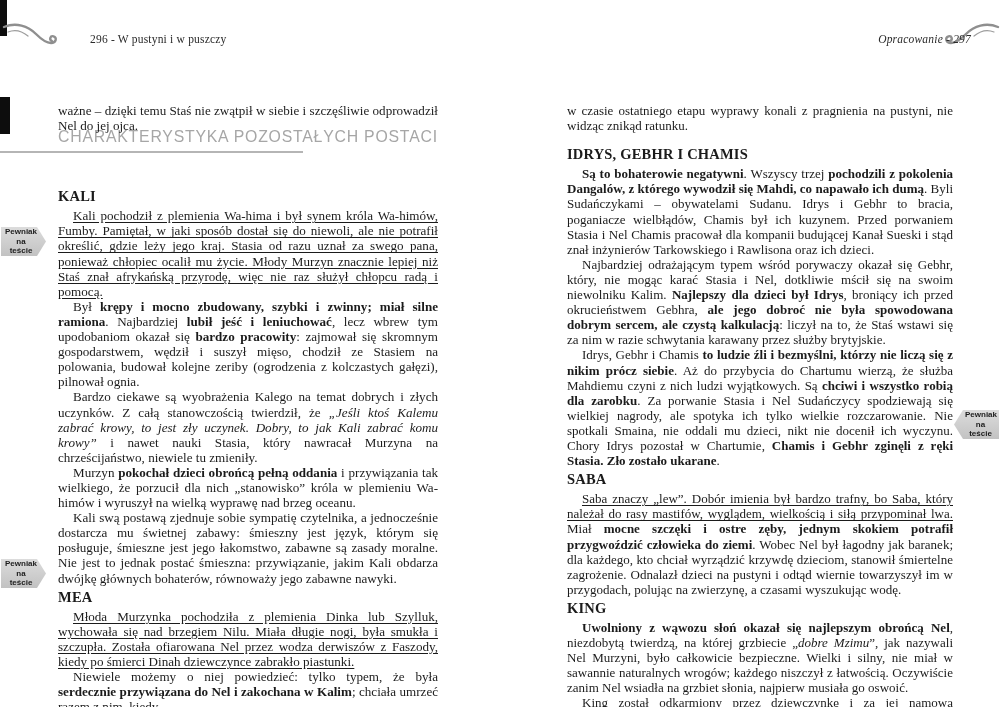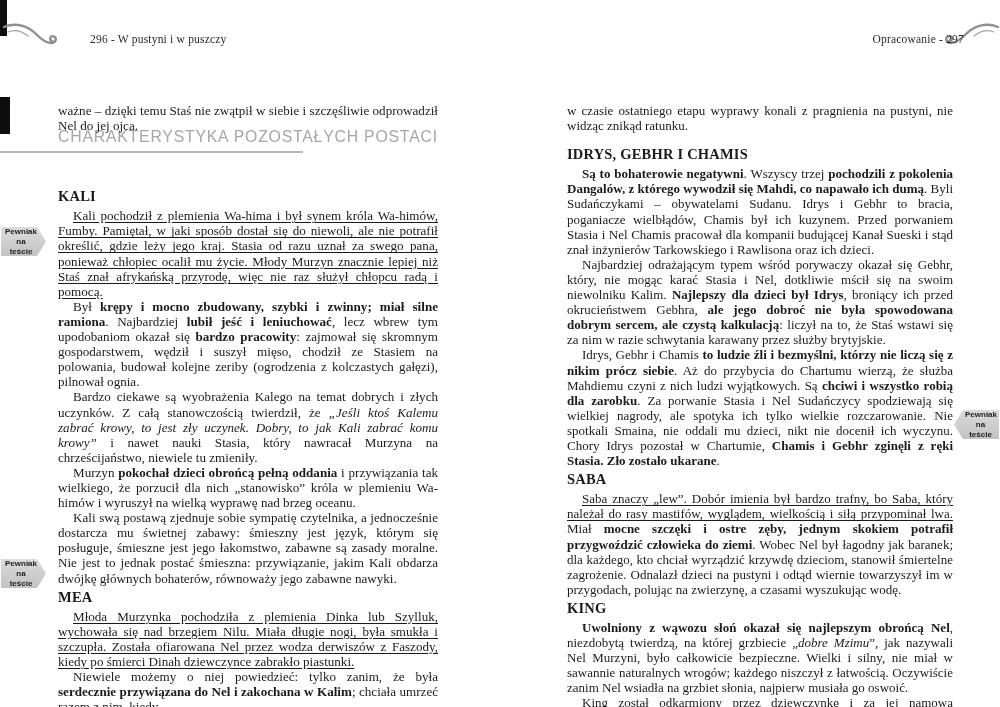--- a/index.html
+++ b/index.html
@@ -19,21 +19,21 @@
   #ornament-right{left:942px;transform:scaleX(-1);}
 
   
   .edge-tab{position:absolute;left:0;background:#0d0d0d;}
   #edge-tab-top{top:0;width:7px;height:36px;}
   #edge-tab-section{top:97px;width:10px;height:37px;}
 
   
   .running-header{position:absolute;top:33px;font-size:11.5px;color:#2a2a2a;letter-spacing:0.2px;}
   #header-left{left:58px;margin-left:32px;}
-  #header-right{right:36px;}
+  #header-right{right:29px;font-style:italic;}
 
   
   #lp-section-heading{
     position:absolute;left:58px;top:127px;
     font-family:"Liberation Sans",sans-serif;
     font-size:16.5px;font-weight:400;color:#a6a6a6;
     letter-spacing:0.8px;white-space:nowrap;
     transform:scaleX(.96);transform-origin:left;
   }
   #lp-heading-rule{position:absolute;left:0;top:151px;width:303px;height:2px;background:#b5b5b5;}
@@ -52,21 +52,21 @@
   #rp-sections > .subsection:first-child .sub-title{margin-top:14px;}
   .subsection .sub-title{margin-top:4px;}
 
   
   .margin-tag{
     position:absolute;width:45px;height:29px;
     background:linear-gradient(180deg,#dcdcdc 0%,#c2c2c2 100%);
     font-family:"Liberation Sans",sans-serif;
     font-size:8px;font-weight:700;color:#1c1c1c;
     line-height:9.5px;
-    display:flex;flex-direction:column;justify-content:space-between;
+    display:flex;flex-direction:column;justify-content:center;
     box-sizing:border-box;
   }
   .margin-tag.point-right{clip-path:polygon(0 0,80% 0,100% 50%,80% 100%,0 100%);padding-left:4px;padding-right:9px;text-align:center;}
   .margin-tag.point-left{clip-path:polygon(20% 0,100% 0,100% 100%,20% 100%,0 50%);padding-left:11px;padding-right:3px;text-align:center;}
   #tag-left-1{left:1px;top:227px;}
   #tag-left-2{left:1px;top:559px;}
   #tag-right-1{left:954px;top:410px;}
   .margin-tag span{display:block;}
 </style>
 </head>
@@ -103,21 +103,21 @@
           <h3 class="sub-title">KALI</h3>
           <p class="para"><span class="u">Kali pochodził z plemienia Wa-hima i był synem króla Wa-himów, Fumby. Pamiętał, w jaki sposób dostał się do niewoli, ale nie potrafił określić, gdzie leży jego kraj. Stasia od razu uznał za swego pana, ponieważ chłopiec ocalił mu życie. Młody Murzyn znacznie lepiej niż Staś znał afrykańską przyrodę, więc nie raz służył chłopcu radą i pomocą.</span></p>
           <p class="para"><span>Był </span><span class="b">krępy i mocno zbudowany, szybki i zwinny; miał silne ramiona</span><span>. Najbardziej </span><span class="b">lubił jeść i leniuchować</span><span>, lecz wbrew tym upodobaniom okazał się </span><span class="b">bardzo pracowity</span><span>: zajmował się skromnym gospodarstwem, wędził i suszył mięso, chodził ze Stasiem na polowania, budował kolejne zeriby (ogrodzenia z kolczastych gałęzi), pilnował ognia.</span></p>
           <p class="para"><span>Bardzo ciekawe są wyobrażenia Kalego na temat dobrych i złych uczynków. Z całą stanowczością twierdził, że </span><span class="it">„Jeśli ktoś Kalemu zabrać krowy, to jest zły uczynek. Dobry, to jak Kali zabrać komu krowy”</span><span> i nawet nauki Stasia, który nawracał Murzyna na chrześcijaństwo, niewiele tu zmieniły.</span></p>
           <p class="para"><span>Murzyn </span><span class="b">pokochał dzieci obrońcą pełną oddania</span><span> i przywiązania tak wielkiego, że porzucił dla nich „stanowisko” króla w plemieniu Wa-himów i wyruszył na wielką wyprawę nad brzeg oceanu.</span></p>
           <p class="para"><span>Kali swą postawą zjednuje sobie sympatię czytelnika, a jednocześnie dostarcza mu świetnej zabawy: śmieszny jest język, którym się posługuje, śmieszne jest jego łakomstwo, zabawne są zasady moralne. Nie jest to jednak postać śmieszna: przywiązanie, jakim Kali obdarza dwójkę głównych bohaterów, równoważy jego zabawne nawyki.</span></p>
         </section>
         <section class="subsection">
           <h3 class="sub-title">MEA</h3>
           <p class="para"><span class="u">Młoda Murzynka pochodziła z plemienia Dinka lub Szylluk, wychowała się nad brzegiem Nilu. Miała długie nogi, była smukła i szczupła. Została ofiarowana Nel przez wodza derwiszów z Faszody, kiedy po śmierci Dinah dziewczynce zabrakło piastunki.</span></p>
-          <p class="para"><span>Niewiele możemy o niej powiedzieć: tylko zanim, że była </span><span class="b">serdecznie przywiązana do Nel i zakochana w Kalim</span><span>; chciała umrzeć razem z nim, kiedy</span></p>
+          <p class="para"><span>Niewiele możemy o niej powiedzieć: tylko typem, że była </span><span class="b">serdecznie przywiązana do Nel i zakochana w Kalim</span><span>; chciała umrzeć razem z nim, kiedy</span></p>
         </section>
       </div>
   </div>
 
   <div class="col" id="right-col">
     <p class="para noindent"><span>w czasie ostatniego etapu wyprawy konali z pragnienia na pustyni, nie widząc znikąd ratunku.</span></p>
     <div id="rp-sections">
         <section class="subsection">
           <h3 class="sub-title">IDRYS, GEBHR I CHAMIS</h3>
           <p class="para"><span class="b">Są to bohaterowie negatywni</span><span>. Wszyscy trzej </span><span class="b">pochodzili z pokolenia Dangalów, z którego wywodził się Mahdi, co napawało ich dumą</span><span>. Byli Sudańczykami – obywatelami Sudanu. Idrys i Gebhr to bracia, poganiacze wielbłądów, Chamis był ich kuzynem. Przed porwaniem Stasia i Nel Chamis pracował dla kompanii budującej Kanał Sueski i stąd znał inżynierów Tarkowskiego i Rawlisona oraz ich dzieci.</span></p>

